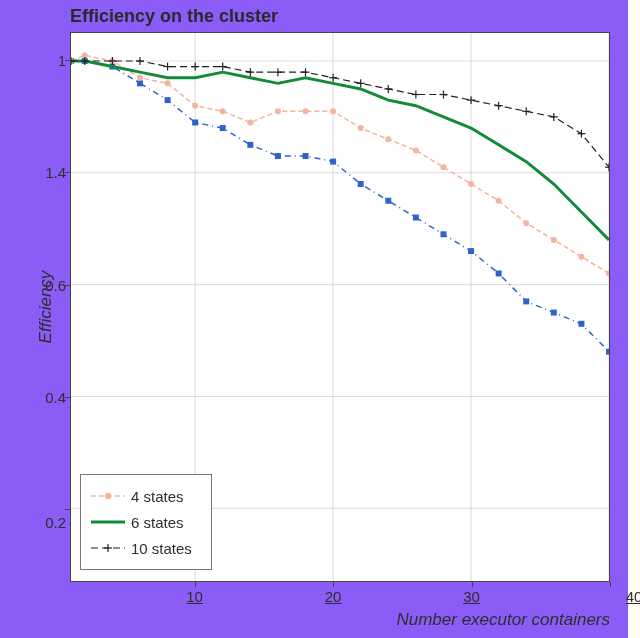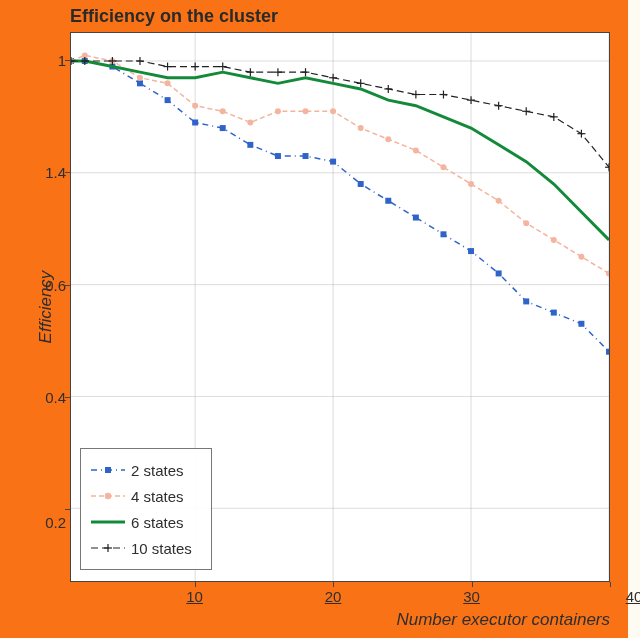--- a/index.html
+++ b/index.html
@@ -6,21 +6,21 @@
     margin: 0;
     padding: 0;
     background: #fdfbf2;
     font-family: "Helvetica Neue", Arial, sans-serif;
     color: #2e2e2e;
   }
   .stage {
     position: relative;
     width: 628px;
     height: 638px;
-    background: #f97316;
+    background: #8b5cf6;
   }
   
   .plot {
     position: absolute;
     left: 70px;
     top: 32px;
     width: 540px;
     height: 550px;
     border: 1px solid #444;
     background: #fff;
@@ -228,29 +228,20 @@
 
   <div class="xlabel">Number executor containers</div>
   <div class="ylabel">
     <span>Efficiency</span>
   </div>
 
   <div class="legend">
     <div class="legend-row">
       <div class="legend-swatch">
         <svg viewBox="0 0 34 18">
-            <line class="s0-line" x1="0" y1="9" x2="34" y2="9"></line>
-            <rect class="s0-pt" x="14" y="6" width="6" height="6"></rect>
-          </svg>
-      </div>
-      <span class="legend-label">2 states</span>
-    </div>
-    <div class="legend-row">
-      <div class="legend-swatch">
-        <svg viewBox="0 0 34 18">
             <line class="s1-line" x1="0" y1="9" x2="34" y2="9"></line>
             <circle class="s1-pt" cx="17" cy="9" r="3.2"></circle>
           </svg>
       </div>
       <span class="legend-label">4 states</span>
     </div>
     <div class="legend-row">
       <div class="legend-swatch">
         <svg viewBox="0 0 34 18">
             <line class="s2-line" x1="0" y1="9" x2="34" y2="9"></line>

